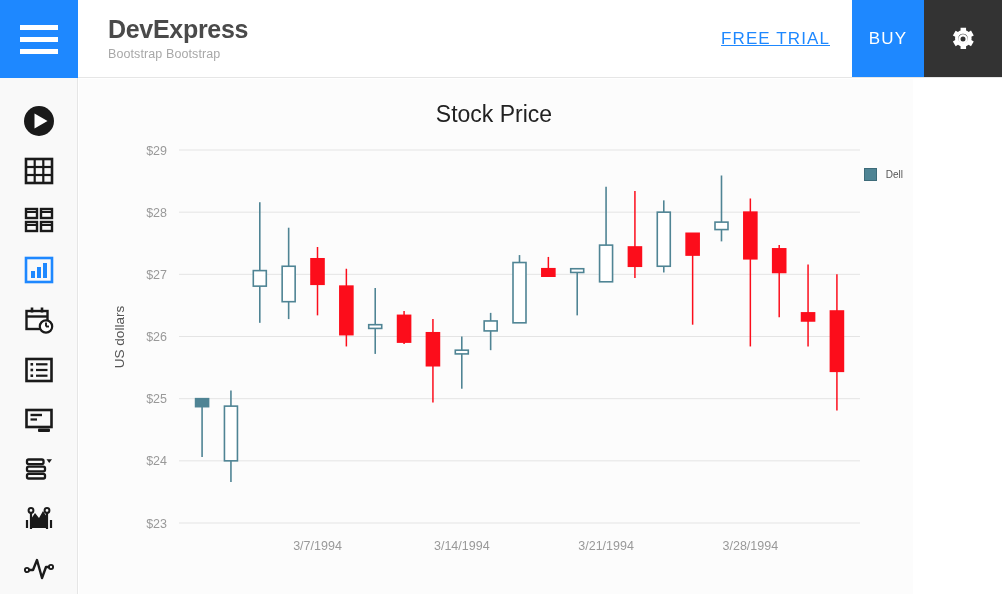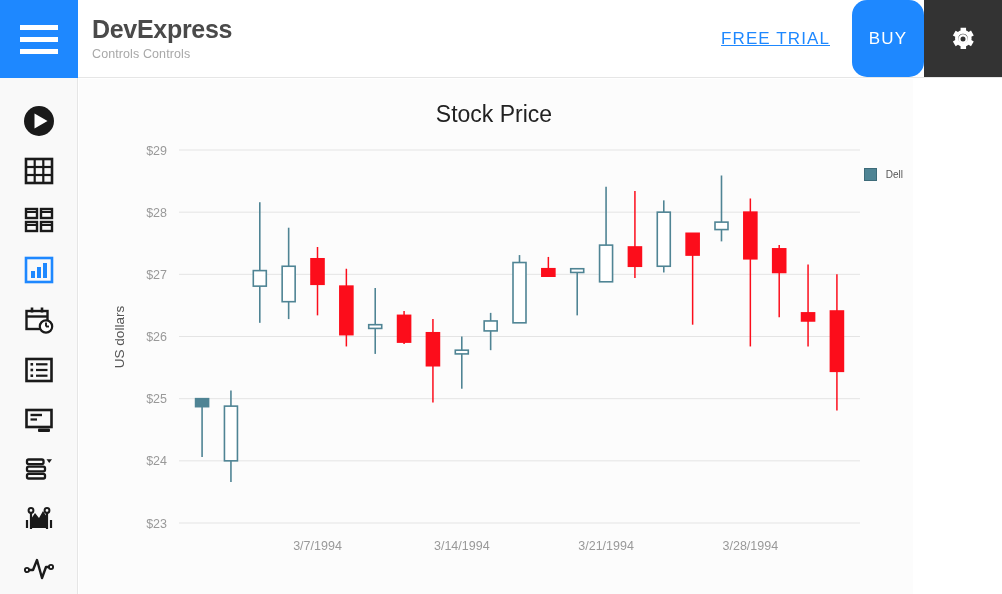--- a/index.html
+++ b/index.html
@@ -20,42 +20,41 @@
   }
   #hamburger-btn {
     width: 78px; height: 78px; background: #1e88ff;
     display: flex; flex-direction: column; align-items: center; justify-content: center;
     cursor: pointer; flex: 0 0 78px;
   }
   #hamburger-btn .bar {
     width: 38px; height: 5px; background: #ffffff; margin: 3.5px 0; border-radius: 0;
   }
   #brand {
-    flex: 1 1 auto; padding-left: 14px; display: flex; flex-direction: column;
+    flex: 1 1 auto; padding-left: 30px; display: flex; flex-direction: column;
     justify-content: center;
   }
   #brand .title {
     font-size: 25px; font-weight: bold; color: #4a4a4a; letter-spacing: -0.3px;
     line-height: 1.1;
   }
   #brand .subtitle {
     font-size: 12.5px; color: #a8a8a8; margin-top: 3px; letter-spacing: 0.1px;
   }
   #free-trial-btn {
     display: flex; align-items: center; padding: 0 22px;
     color: #1e88ff; font-size: 17px; letter-spacing: 1.1px; cursor: pointer;
     background: #ffffff;
     text-decoration: underline;
   }
   #buy-btn {
     display: flex; align-items: center; justify-content: center;
     width: 72px; background: #1e88ff; color: #ffffff;
     font-size: 17px; letter-spacing: 1.1px; cursor: pointer;
     flex: 0 0 72px;
-    border-radius: 15px;
   }
   #settings-btn {
     display: flex; align-items: center; justify-content: center;
     width: 78px; background: #333333; cursor: pointer; flex: 0 0 78px;
   }
 
   
   #sidebar {
     position: absolute; left: 0; top: 78px; width: 78px; height: 516px;
     background: #f9f9f9; border-right: 1px solid #e6e6e6;
@@ -104,21 +103,21 @@
 <div id="app">
 
   <div id="header">
     <div id="hamburger-btn">
       <div class="bar"></div>
       <div class="bar"></div>
       <div class="bar"></div>
     </div>
     <div id="brand">
       <div class="title">DevExpress</div>
-      <div class="subtitle">Controls Controls</div>
+      <div class="subtitle">Bootstrap Bootstrap</div>
     </div>
     <div id="free-trial-btn">FREE TRIAL</div>
     <div id="buy-btn">BUY</div>
     <div id="settings-btn">
       <svg width="30" height="30" viewBox="0 0 24 24">
         <path fill="#ffffff" d="M12 8.2a3.8 3.8 0 1 0 0 7.6 3.8 3.8 0 0 0 0-7.6zm0 5.8a2 2 0 1 1 0-4 2 2 0 0 1 0 4z"></path>
         <path fill="#ffffff" d="M13.6 2h-3.2l-.45 2.3a7.9 7.9 0 0 0-1.66.96L6.1 4.4 3.9 7.3l1.8 1.5a8 8 0 0 0 0 2.4l-1.8 1.5 2.2 2.9 2.19-.86c.5.4 1.06.72 1.66.96L10.4 18h3.2l.45-2.3c.6-.24 1.16-.56 1.66-.96l2.19.86 2.2-2.9-1.8-1.5a8 8 0 0 0 0-2.4l1.8-1.5-2.2-2.9-2.19.86a7.9 7.9 0 0 0-1.66-.96L13.6 2z" opacity="0"></path>
         <path fill="#ffffff" d="M20.6 13.9l-1.9-1.1c.1-.4.15-.8.15-1.3s-.05-.9-.15-1.3l1.9-1.1-2.2-3.8-1.9 1.1c-.6-.5-1.3-.9-2.05-1.15V3h-4.4v2.25c-.75.25-1.45.65-2.05 1.15l-1.9-1.1-2.2 3.8 1.9 1.1c-.1.4-.15.8-.15 1.3s.05.9.15 1.3l-1.9 1.1 2.2 3.8 1.9-1.1c.6.5 1.3.9 2.05 1.15V20h4.4v-2.25c.75-.25 1.45-.65 2.05-1.15l1.9 1.1 2.2-3.8zM12 15.3a3.8 3.8 0 1 1 0-7.6 3.8 3.8 0 0 1 0 7.6z"></path>
       </svg>
     </div>

